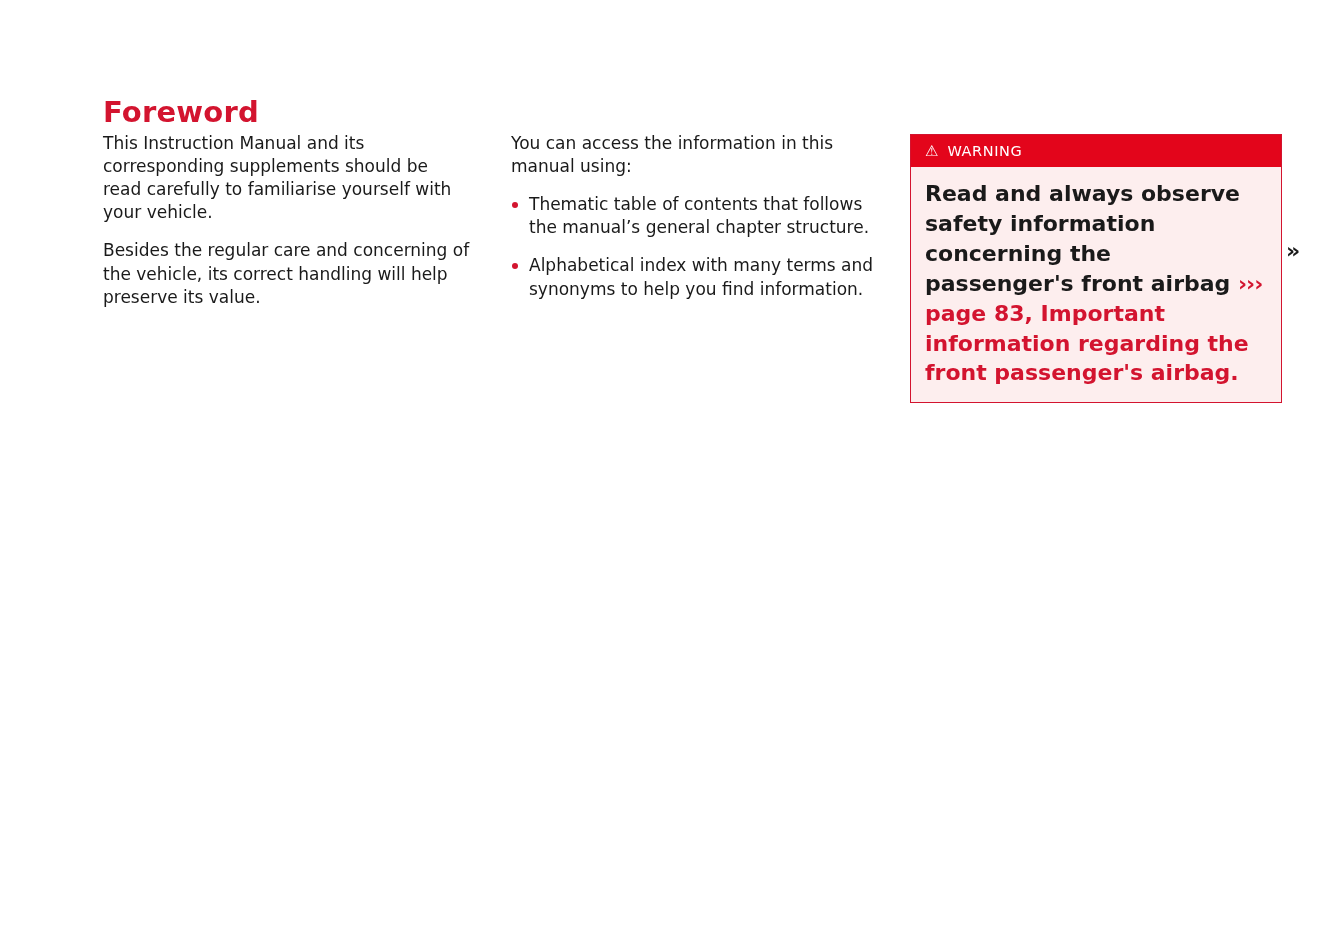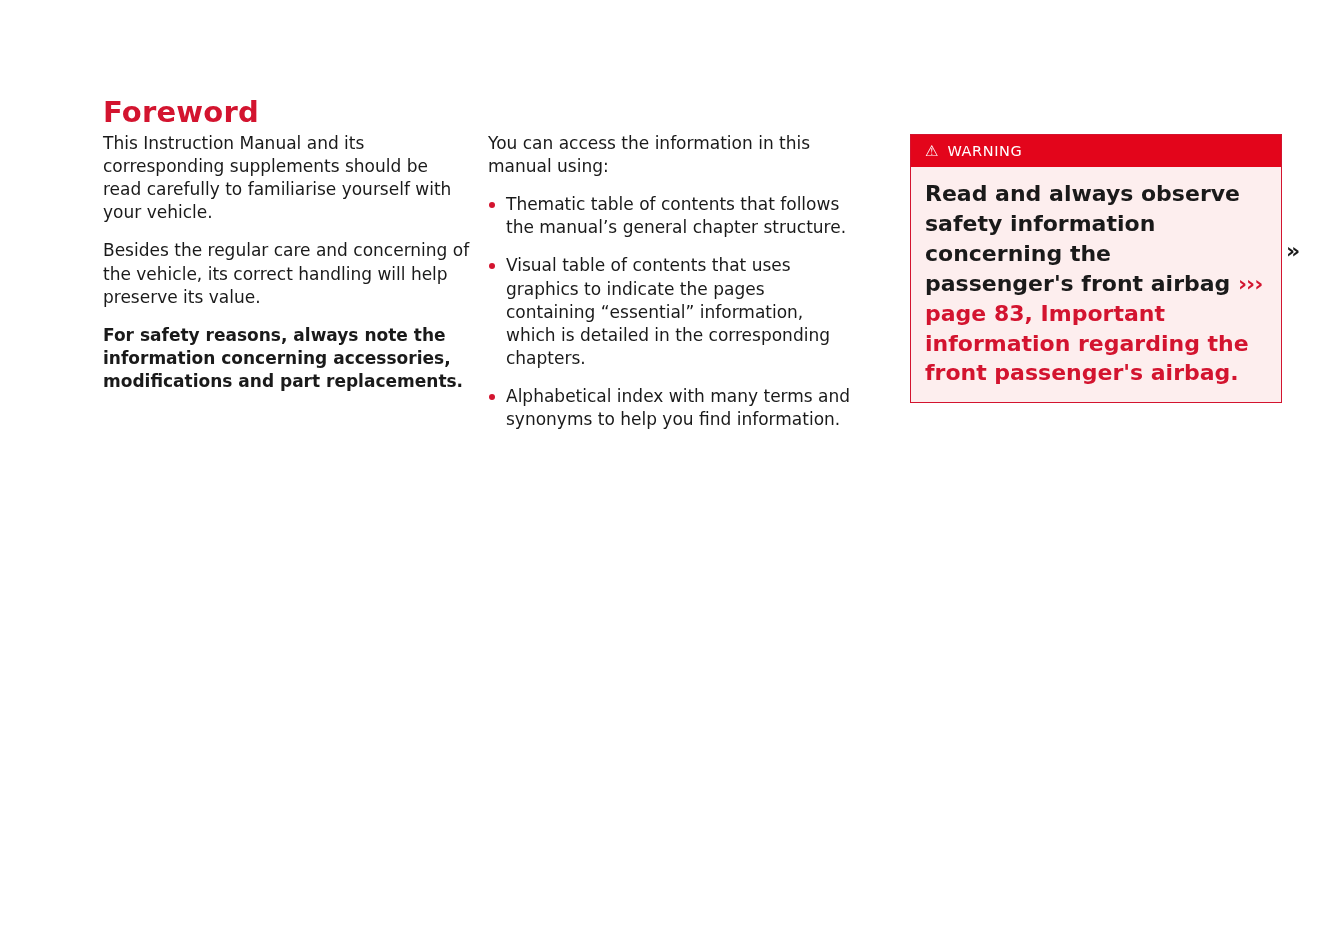--- a/index.html
+++ b/index.html
@@ -30,21 +30,21 @@
     letter-spacing: 0.2px;
   }
   .col {
     position: absolute;
     top: 132px;
     font-size: 17px;
     line-height: 1.36;
     color: #1a1a1a;
   }
   .col-1 { left: 79px; width: 368px; }
-  .col-2 { left: 464px; width: 368px; }
+  .col-2 { left: 487px; width: 368px; }
   .col p {
     margin: 0 0 15px 0;
   }
   .col p.bold {
     font-weight: bold;
   }
   .bullet-item {
     position: relative;
     padding-left: 18px;
     margin: 0 0 15px 0;
@@ -115,32 +115,27 @@
 </head>
 <body>
 
 <div class="page">
 
   <h1 class="page-title">Foreword</h1>
 
   <div class="col col-1">
     <p>This Instruction Manual and its corresponding supplements should be read carefully to familiarise yourself with your vehicle.</p>
     <p>Besides the regular care and concerning of the vehicle, its correct handling will help preserve its value.</p>
-    <p class="bold">For safety reasons, always note the information concerning accessories, modifications and part replacements.</p>
   </div>
 
   <div class="col col-2">
     <p>You can access the information in this manual using:</p>
     <div class="bullet-item">
       <span class="dot"></span>
       <span>Thematic table of contents that follows the manual’s general chapter structure.</span>
-    </div>
-    <div class="bullet-item">
-      <span class="dot"></span>
-      <span>Visual table of contents that uses graphics to indicate the pages containing “essential” information, which is detailed in the corresponding chapters.</span>
     </div>
     <div class="bullet-item">
       <span class="dot"></span>
       <span>Alphabetical index with many terms and synonyms to help you find information.</span>
     </div>
   </div>
 
   <div class="warning-box">
     <div class="warning-header">
       <span class="warn-icon">⚠</span>

